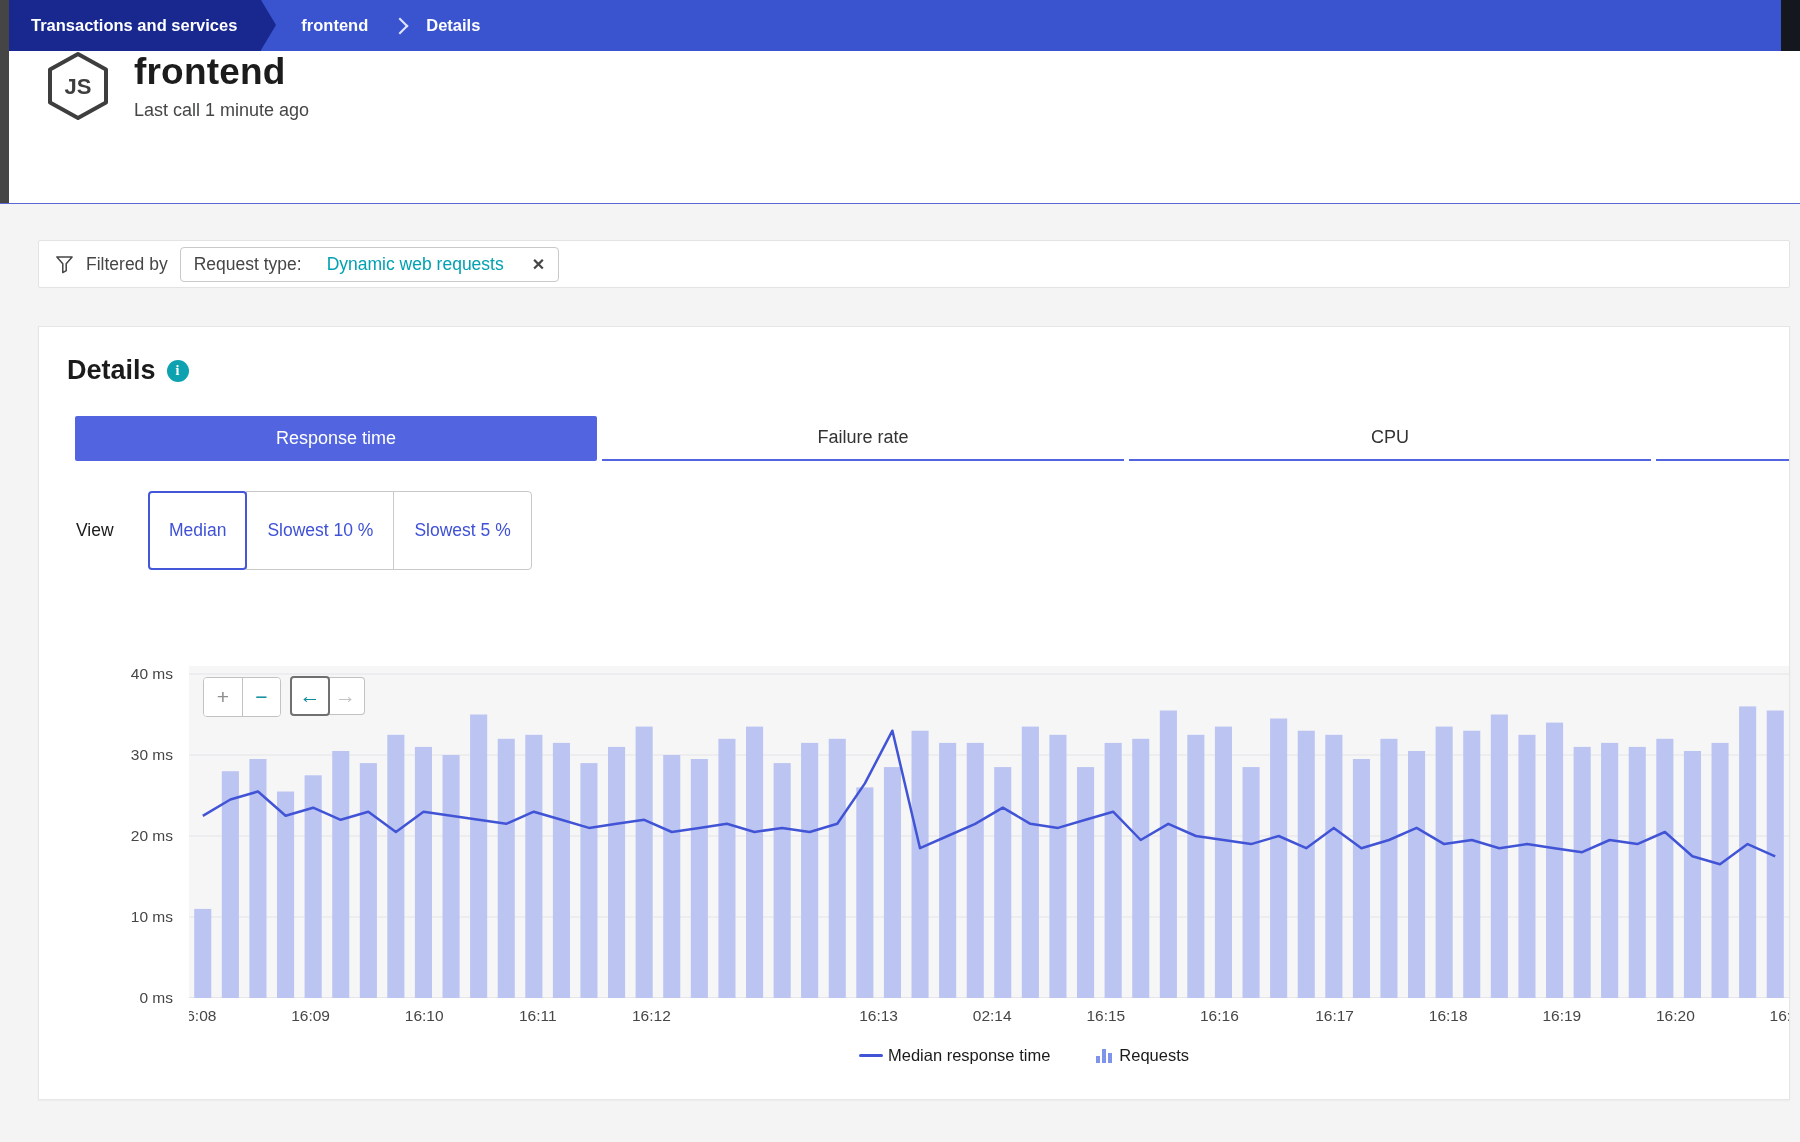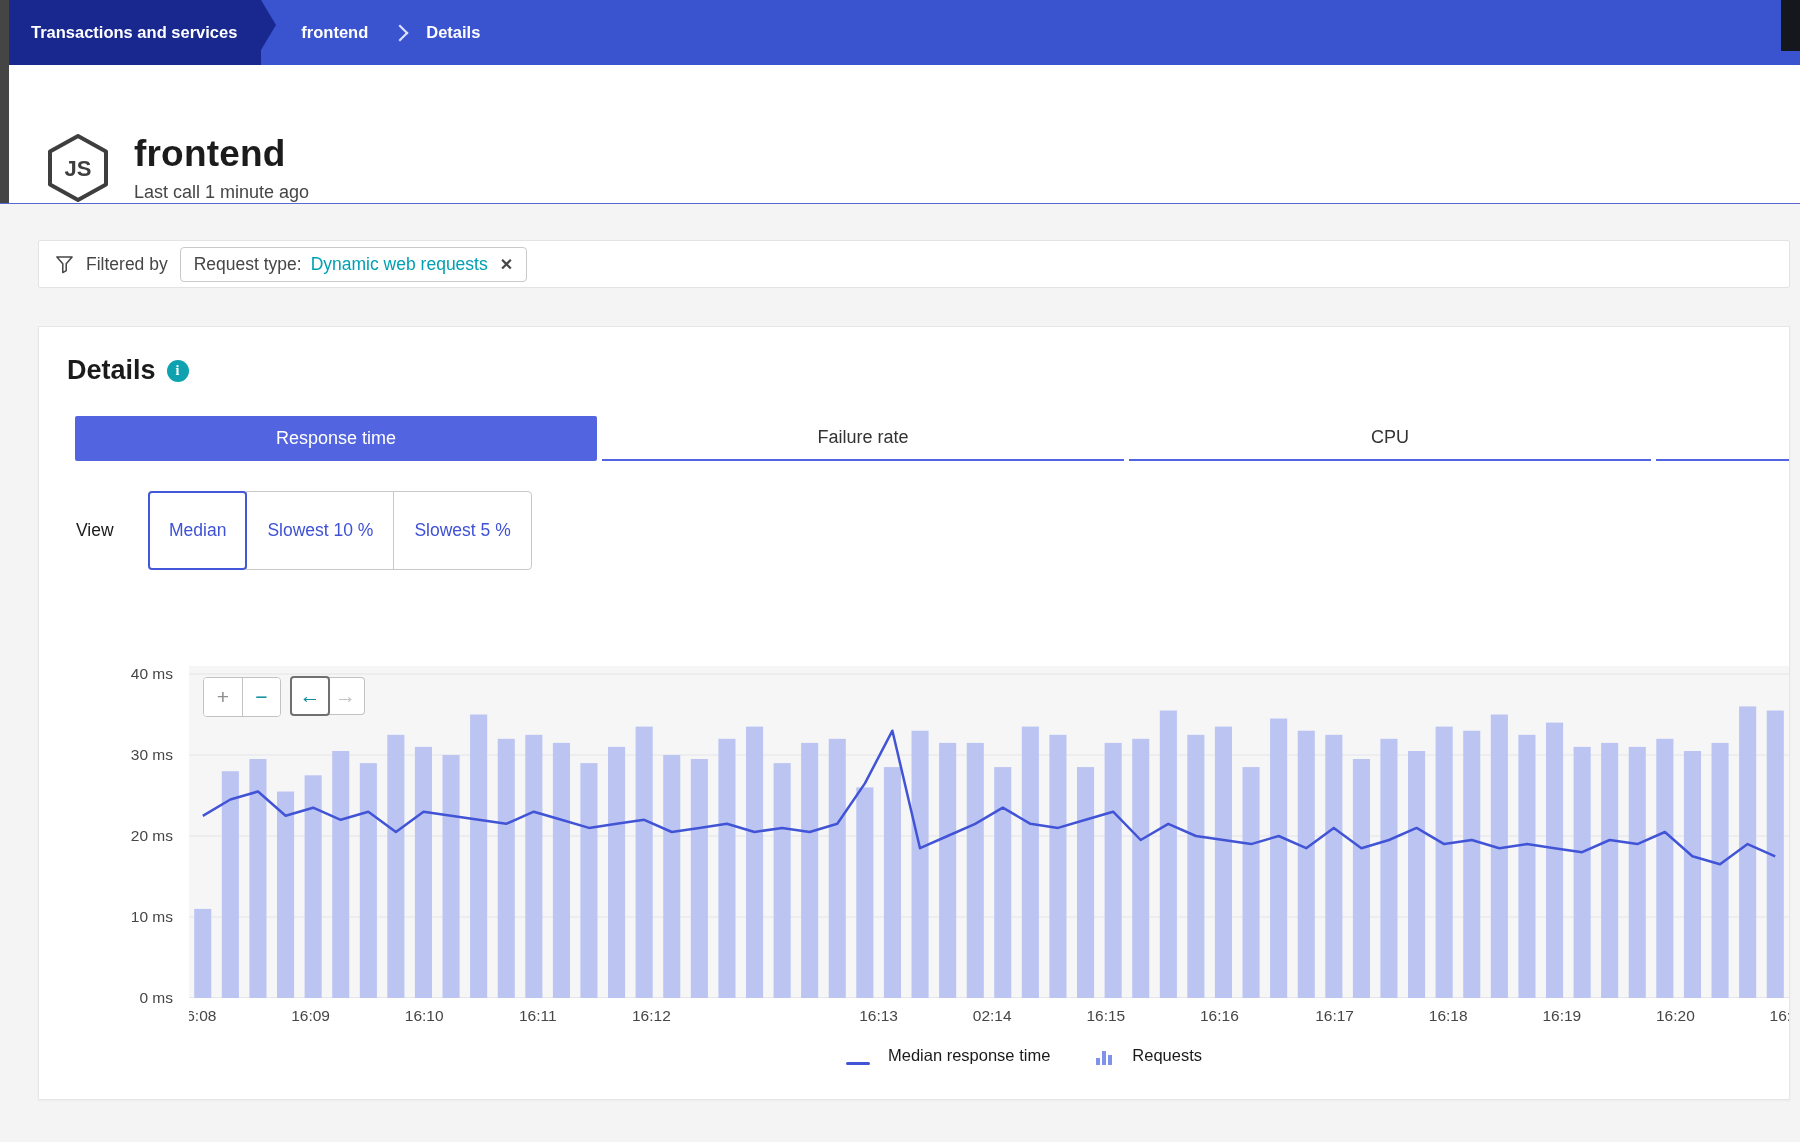--- a/index.html
+++ b/index.html
@@ -3,43 +3,43 @@
 <meta charset="utf-8">
 <style>
   * { box-sizing: border-box; margin: 0; padding: 0; }
   html,body { width:1800px; height:1142px; overflow:hidden; }
   body { font-family:"Liberation Sans", sans-serif; background:#ffffff; position:relative; color:#1a1a1a; }
 
   
   .left-strip { position:absolute; left:0; top:0; width:9px; height:203px; background:#454545; z-index:30; }
 
   
-  .topbar { position:absolute; left:9px; right:0; top:0; height:65px; background:#3a54d0; display:flex; align-items:center; color:#fff; font-size:16.5px; font-weight:700; z-index:20; }
+  .topbar { position:absolute; left:9px; right:0; top:0; height:51px; background:#3a54d0; display:flex; align-items:center; color:#fff; font-size:16.5px; font-weight:700; z-index:20; }
   .crumb-first { position:relative; height:100%; background:#18288f; display:flex; align-items:center; padding:0 24px 0 22px; cursor:pointer; }
   .crumb-first::after { content:""; position:absolute; left:100%; top:0; width:0; height:0; border-top:25.5px solid transparent; border-bottom:25.5px solid transparent; border-left:15px solid #18288f; }
   .crumb { margin-left:40px; cursor:pointer; white-space:nowrap; }
   .chev { display:inline-block; width:12px; height:12px; border-top:2.5px solid #dfe5ff; border-right:2.5px solid #dfe5ff; transform:rotate(45deg); margin:0 10px 0 26px; }
   .crumb-last { margin-left:10px; }
   .topbar-corner { position:absolute; right:0; top:0; width:19px; height:51px; background:#14171d; }
 
   
-  .app-header { position:absolute; left:9px; right:0; top:51px; height:152px; background:#fff; display:flex; align-items:flex-end; padding-left:37px; }
+  .app-header { position:absolute; left:9px; right:0; top:51px; height:152px; background:#fff; display:flex; align-items:flex-start; padding-left:37px; }
   .hex-icon { width:64px; height:70px; flex:0 0 auto; }
   .head-text { margin-left:24px; }
   .page-title { font-size:37px; font-weight:700; letter-spacing:.2px; color:#1c1c1c; }
   .page-sub { font-size:18px; color:#454646; margin-top:7px; }
   .blue-divider { position:absolute; left:0; right:0; top:203px; height:0; border-top:1.5px solid #5a6ad4; z-index:5; }
 
   
   .content { position:absolute; left:0; right:0; top:204px; bottom:0; background:#f4f4f4; }
 
   
   .filter-bar { margin:36px 10px 0 38px; height:48px; background:#fff; border:1px solid #e3e3e3; border-radius:2px; display:flex; align-items:center; padding:0 16px; gap:12px; }
   .filter-label { font-size:17.5px; color:#454646; }
-  .chip { display:flex; align-items:center; gap:9px; border:1px solid #c9c9c9; border-radius:4px; background:#fff; padding:6px 13px; cursor:default; }
+  .chip { display:flex; align-items:center; gap:25px; border:1px solid #c9c9c9; border-radius:4px; background:#fff; padding:6px 13px; cursor:default; }
   .chip-key { font-size:17.5px; color:#454646; }
   .chip-val { font-size:17.5px; color:#00a1b2; }
   .chip-x { font-size:16px; color:#454646; margin-left:3px; cursor:pointer; font-weight:700; }
 
   
   .card { margin:38px 10px 0 38px; background:#fff; border:1px solid #e6e6e6; box-shadow:0 1px 2px rgba(0,0,0,.04); padding:28px 0 34px 0; min-height:760px; }
   .card-head { display:flex; align-items:center; gap:11px; margin-left:28px; }
   .card-title { font-size:27px; font-weight:700; color:#1b1b1b; }
   .info-icon { width:22px; height:22px; border-radius:50%; background:#0ea2b1; color:#fff; font-size:14px; font-weight:700; display:flex; align-items:center; justify-content:center; font-family:"Liberation Serif", serif; cursor:pointer; }
 
@@ -74,21 +74,21 @@
   .zb-minus { color:#0e8d9d; }
   .zoom-back { width:40px; height:40px; margin-top:-1px; display:flex; align-items:center; justify-content:center; font-size:21px; color:#0e8d9d; background:#fff; border:2px solid #707070; border-radius:4px; cursor:pointer; font-family:inherit; z-index:2; }
   .zoom-fwd { width:38px; height:38px; display:flex; align-items:center; justify-content:center; font-size:21px; color:#c4c4c4; background:#fff; border:1px solid #c2c2c2; border-left:none; border-radius:0 4px 4px 0; cursor:pointer; font-family:inherit; margin-left:-3px; }
 
   .x-row { display:flex; }
   .x-spacer { width:150px; flex:0 0 150px; }
   .x-axis { position:relative; flex:1 1 auto; height:36px; overflow:hidden; }
   .xtick { position:absolute; top:9px; transform:translateX(-50%); font-size:15.5px; color:#454646; white-space:nowrap; }
 
   .legend { display:flex; justify-content:center; gap:46px; margin-top:12px; transform:translateX(110px); }
-  .legend-item { display:flex; align-items:flex-end; gap:18px; font-size:16.5px; color:#1b1b1b; cursor:pointer; }
+  .legend-item { display:flex; align-items:center; gap:5px; font-size:16.5px; color:#1b1b1b; cursor:pointer; }
   .line-swatch { width:24px; height:3px; background:#4254d6; border-radius:2px; }
 </style>
 </head>
 <body>
 
 <div class="left-strip"></div>
 
 <header class="topbar">
   <div class="crumb-first">
     <span>Transactions and services</span>

